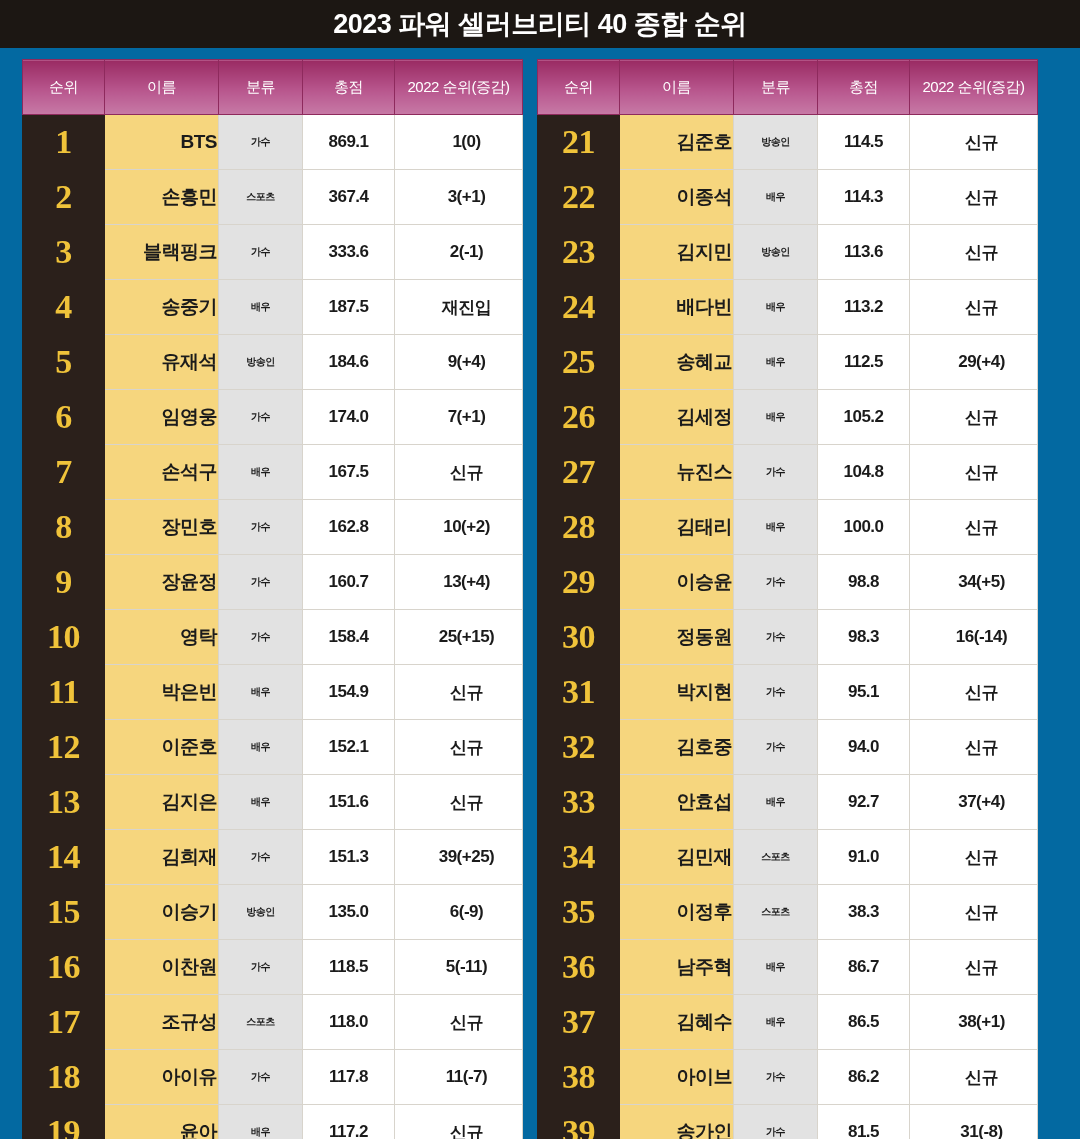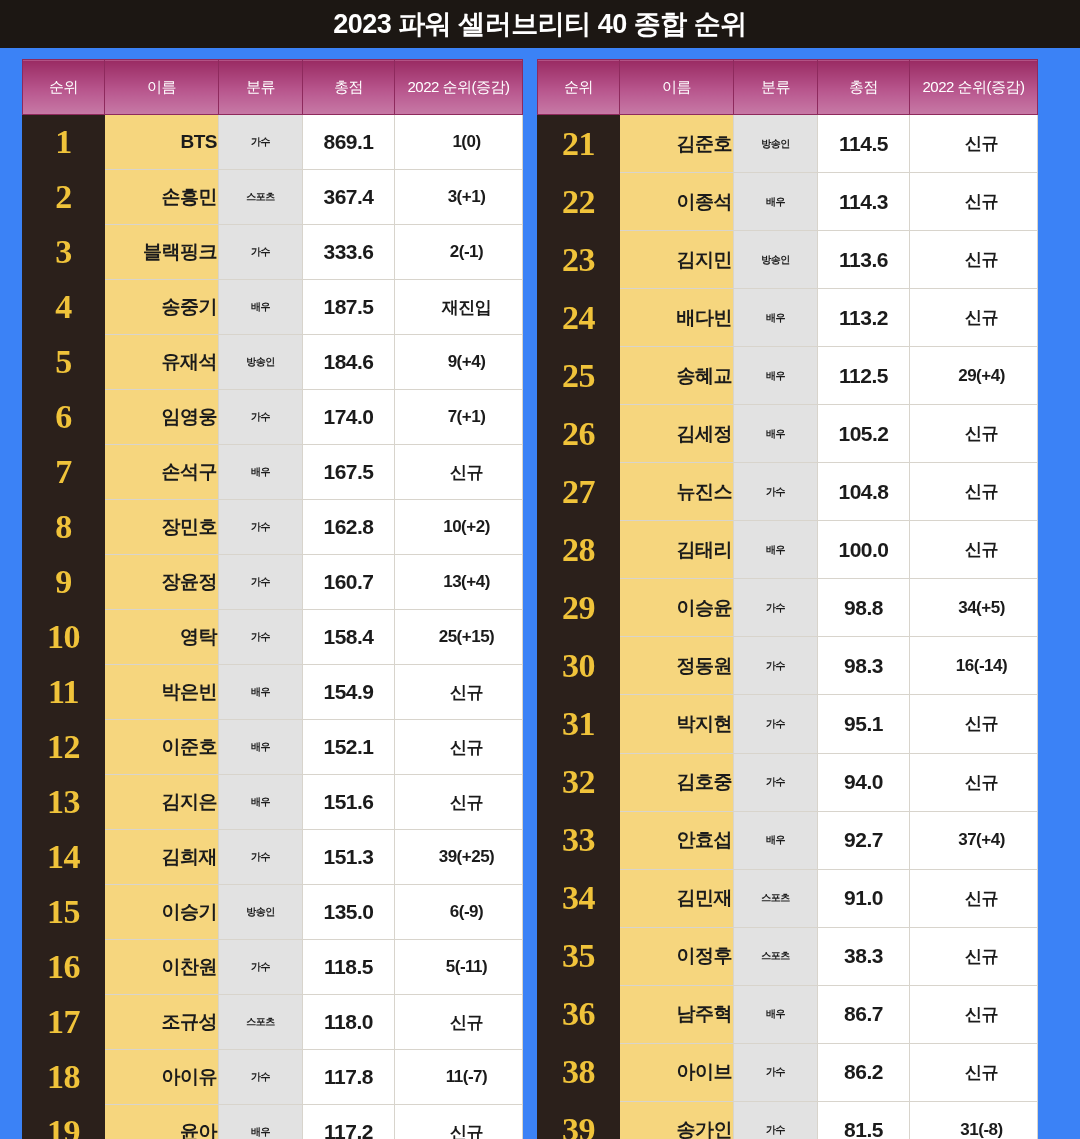--- a/index.html
+++ b/index.html
@@ -10,21 +10,21 @@
   body {
     width: 1080px;
     height: 1139px;
     font-family: "Liberation Sans", sans-serif;
     overflow: hidden;
   }
   .page {
     position: relative;
     width: 1080px;
     height: 1139px;
-    background: #3b82f6;
+    background: #0369a1;
     box-sizing: border-box;
   }
   .title-bar {
     position: absolute;
     left: 0;
     top: 0;
     width: 1080px;
     height: 48px;
     background: #1c1713;
     display: flex;
@@ -91,21 +91,21 @@
     background: #f6d67e;
     font-size: 19px;
     text-align: right;
   }
   td.cat {
     background: #e2e2e2;
     font-size: 10px;
   }
   td.score {
     background: #ffffff;
-    font-size: 21px;
+    font-size: 17px;
   }
   td.prev {
     background: #ffffff;
     font-size: 17px;
     padding-left: 17px;
   }
 </style>
 </head>
 <body>
 
@@ -395,20 +395,27 @@
             <td class="prev">신규</td>
           </tr>
           <tr>
             <td class="rank">36</td>
             <td class="name">남주혁</td>
             <td class="cat">배우</td>
             <td class="score">86.7</td>
             <td class="prev">신규</td>
           </tr>
           <tr>
+            <td class="rank">37</td>
+            <td class="name">김혜수</td>
+            <td class="cat">배우</td>
+            <td class="score">86.5</td>
+            <td class="prev">38(+1)</td>
+          </tr>
+          <tr>
             <td class="rank">38</td>
             <td class="name">아이브</td>
             <td class="cat">가수</td>
             <td class="score">86.2</td>
             <td class="prev">신규</td>
           </tr>
           <tr>
             <td class="rank">39</td>
             <td class="name">송가인</td>
             <td class="cat">가수</td>

